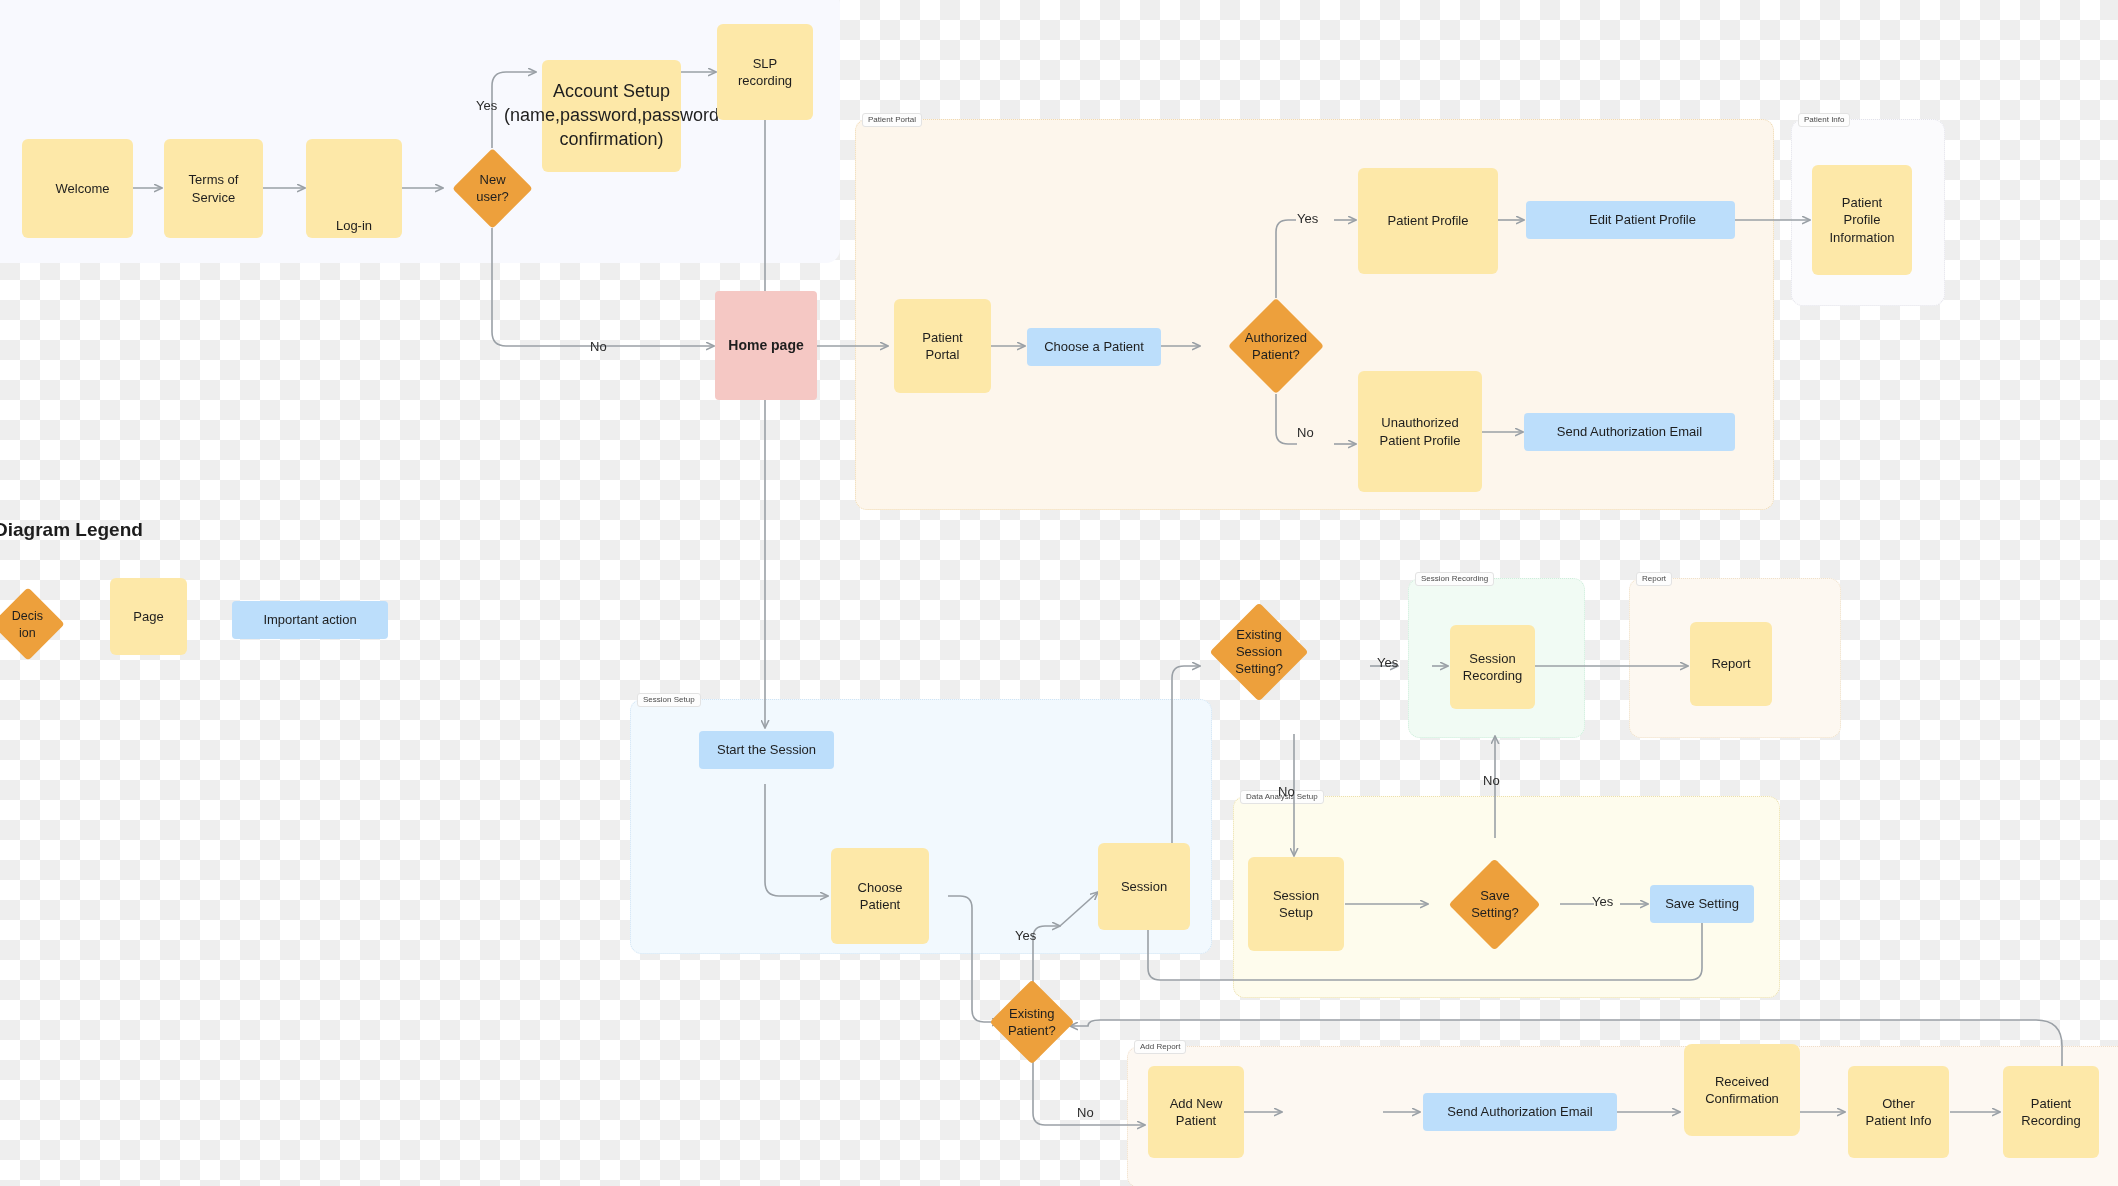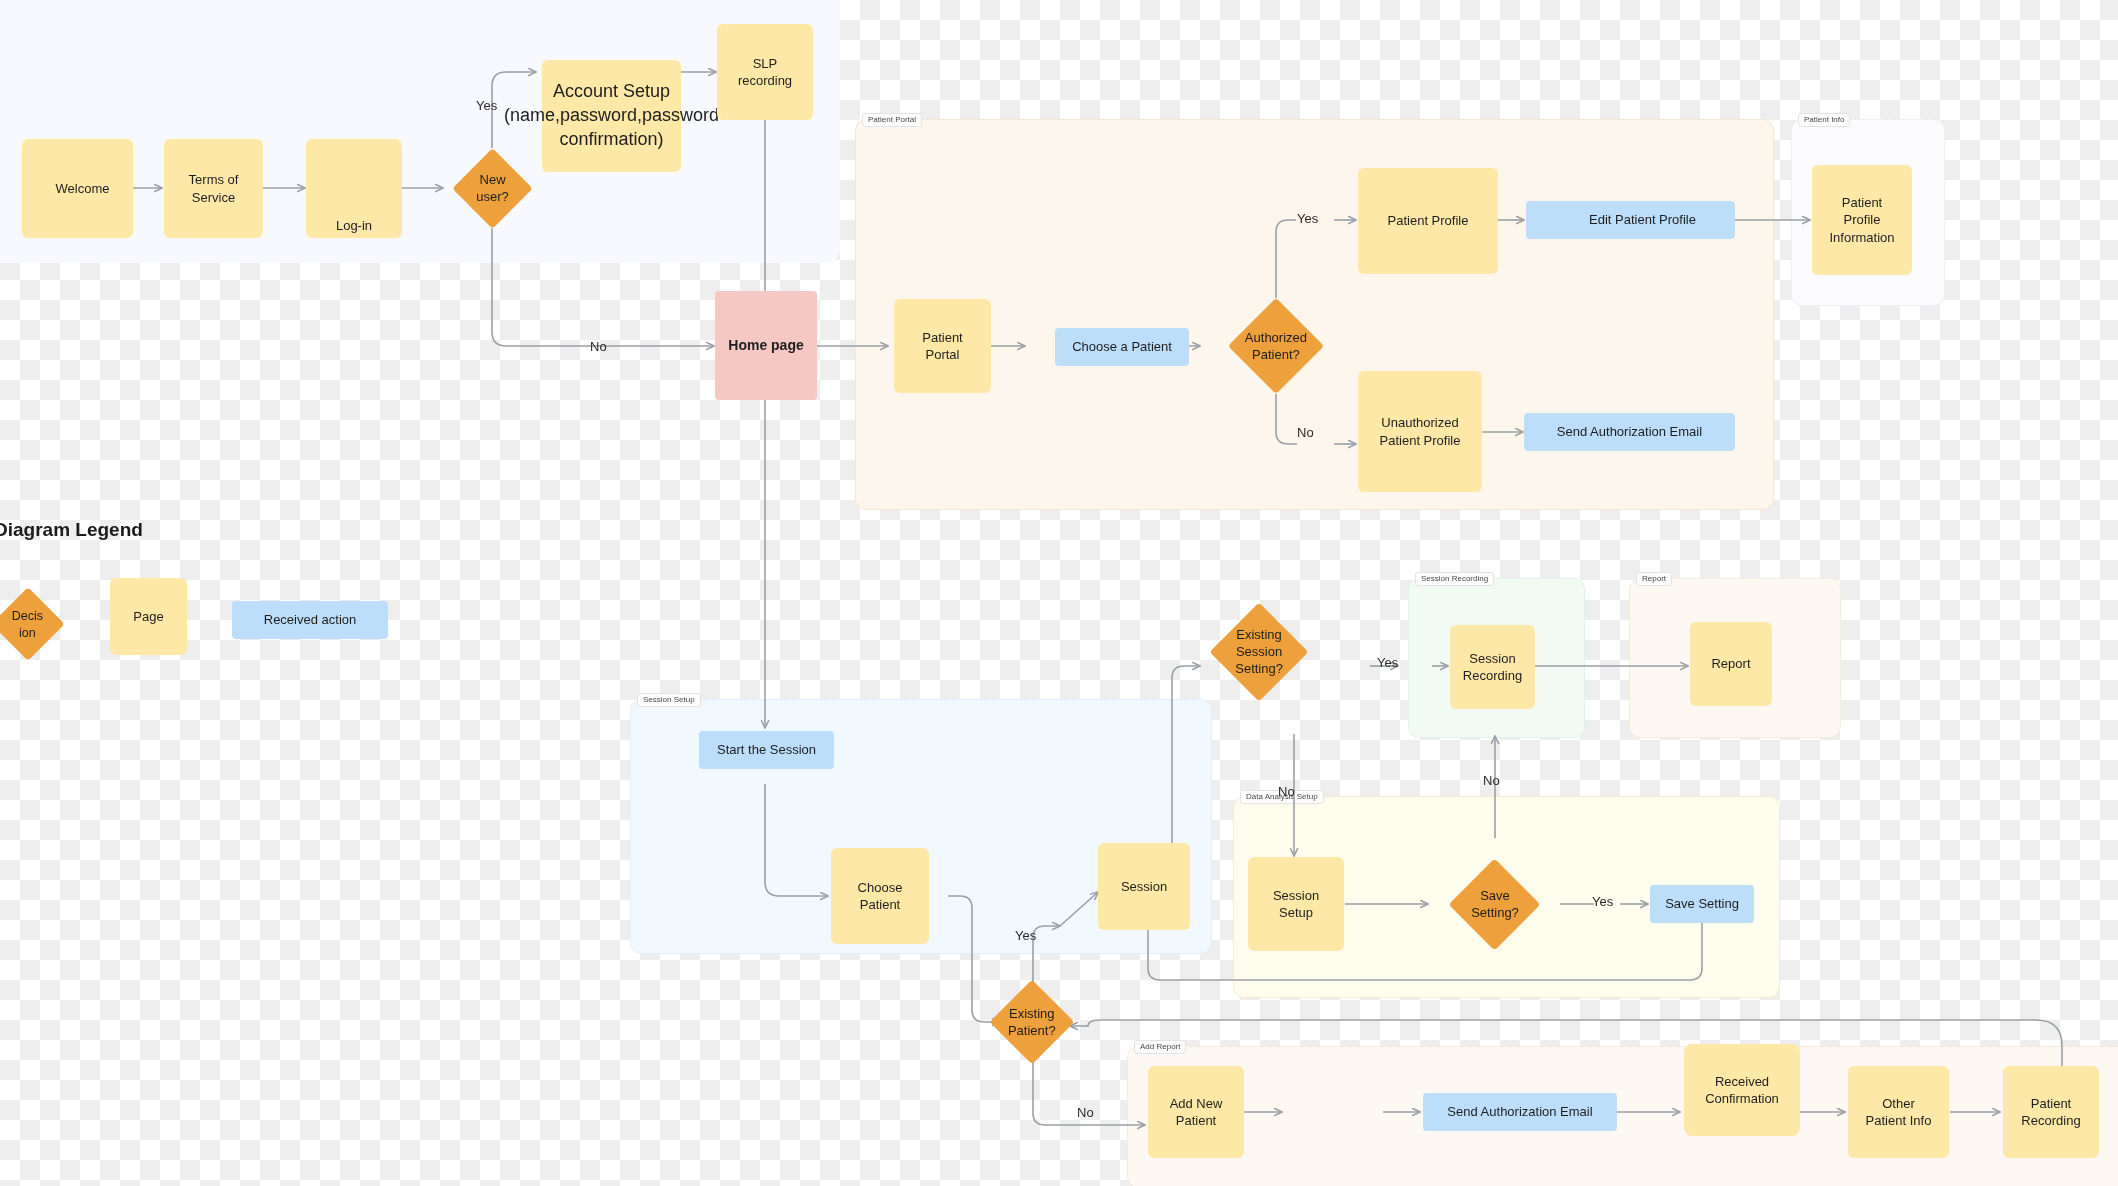--- a/index.html
+++ b/index.html
@@ -203,21 +203,21 @@
 
   <div class="node n-home" style="left:715px;top:291px;width:102px;height:109px;">
     <span>Home page</span>
   </div>
 
   <div class="node n-page" style="left:894px;top:299px;width:97px;height:94px;">
     <span style="white-space:pre-line">Patient
 Portal</span>
   </div>
 
-  <div class="node n-action" style="left:1027px;top:328px;width:134px;height:38px;margin-left:28px;">
+  <div class="node n-action" style="left:1027px;top:328px;width:134px;height:38px;">
     <span>Choose a Patient</span>
   </div>
 
   <div class="node n-decision" style="left:1242px;top:312px;width:68px;height:68px;">
     <span>Authorized
 Patient?</span>
   </div>
 
   <div class="node n-page" style="left:1358px;top:168px;width:140px;height:106px;">
     <span>Patient Profile</span>
@@ -329,16 +329,16 @@
   <div class="node n-decision" style="left:2px;top:598px;width:52px;height:52px;font-size:12.5px;">
     <span>Decis
 ion</span>
   </div>
 
   <div class="node n-page" style="left:110px;top:578px;width:77px;height:77px;">
     <span>Page</span>
   </div>
 
   <div class="node n-action" style="left:232px;top:601px;width:156px;height:38px;">
-    <span>Received action</span>
+    <span>Important action</span>
   </div>
 
 </div>
 
 </body></html>

